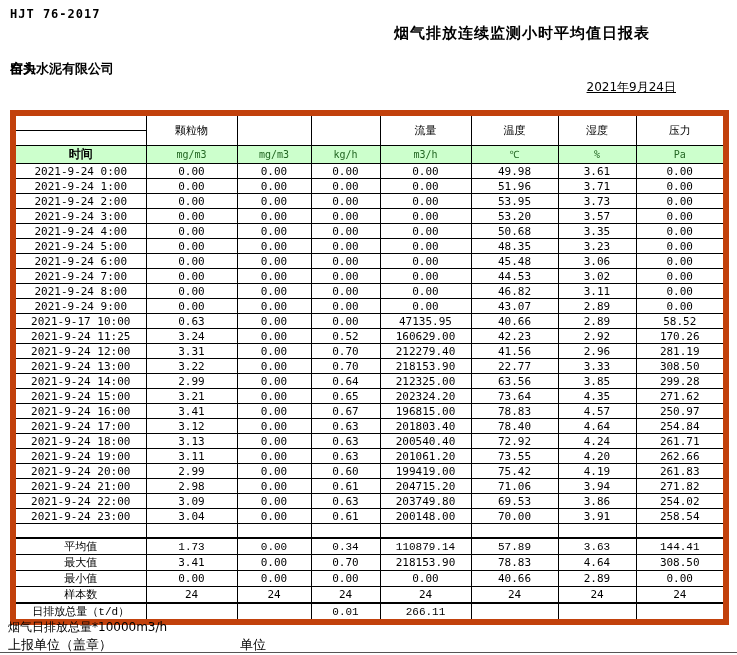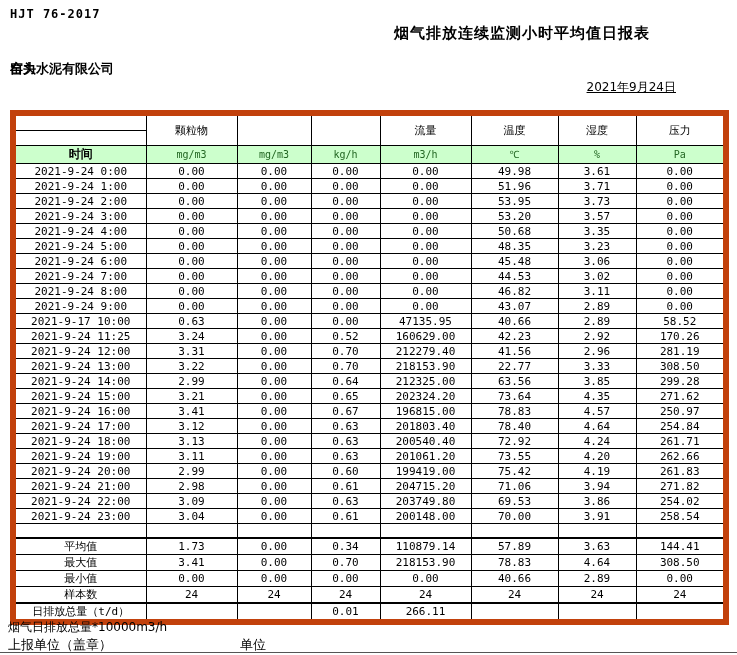--- a/index.html
+++ b/index.html
@@ -18,21 +18,21 @@
     border:6px solid #c2410c;background:#fff;
   }
   table.report td{
     border:1px solid #000;text-align:center;padding:0;height:14px;line-height:14px;
     font:11px "DejaVu Sans Mono", monospace;white-space:nowrap;overflow:hidden;
   }
   td.name-cell{font:bold 12px "DejaVu Sans", sans-serif;height:14px;}
   tr.unit-row td{background:var(--green-bg,#ccffcc);color:var(--green-text,#226622);font:10px "DejaVu Sans Mono", monospace;height:13px;line-height:13px;margin-top:12px;}
   tr.unit-row td.time-h{color:#000;font:bold 12px "DejaVu Sans", sans-serif;}
   td.date-cell{font:11px "DejaVu Sans Mono", monospace;margin-top:36px;}
-  tr.thick-top td{border-top:2px solid #000;}
+  tr.thick-top td{border-top:2px solid #000;font-family:Liberation Mono, monospace;}
   td.sum-label{font:12px "DejaVu Sans", sans-serif;}
   td.total-label{font:12px "DejaVu Sans", sans-serif;text-align:left;padding-left:10px;}
   tr.blank-row td{height:13px;}
 
   .note-line{position:absolute;left:8px;top:619px;font:12px "DejaVu Sans", sans-serif;}
   .report-unit{position:absolute;left:8px;top:636px;font:13px "DejaVu Sans", sans-serif;}
   .unit-label{position:absolute;left:202px;top:636px;font:13px "DejaVu Sans", sans-serif;margin-left:38px;}
   .bottom-rule{position:absolute;left:0;top:652px;width:737px;height:1px;background:#555;}
 </style>
 </head>

